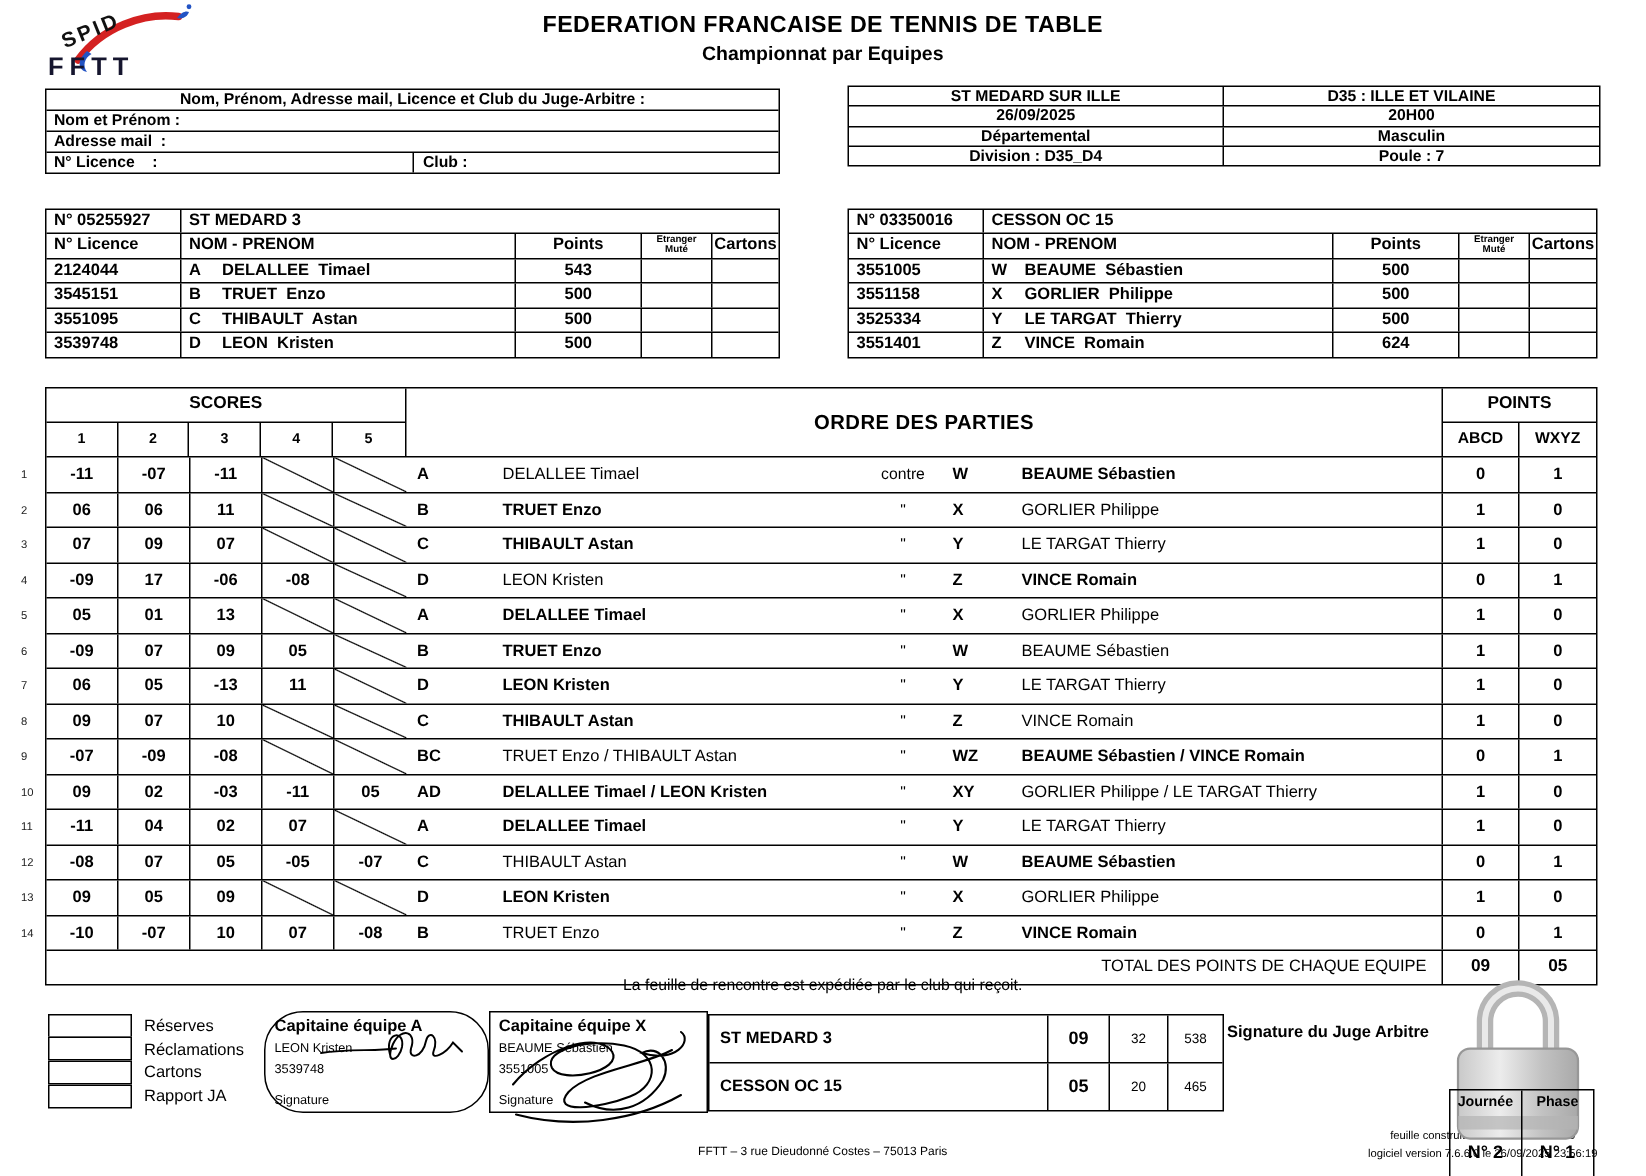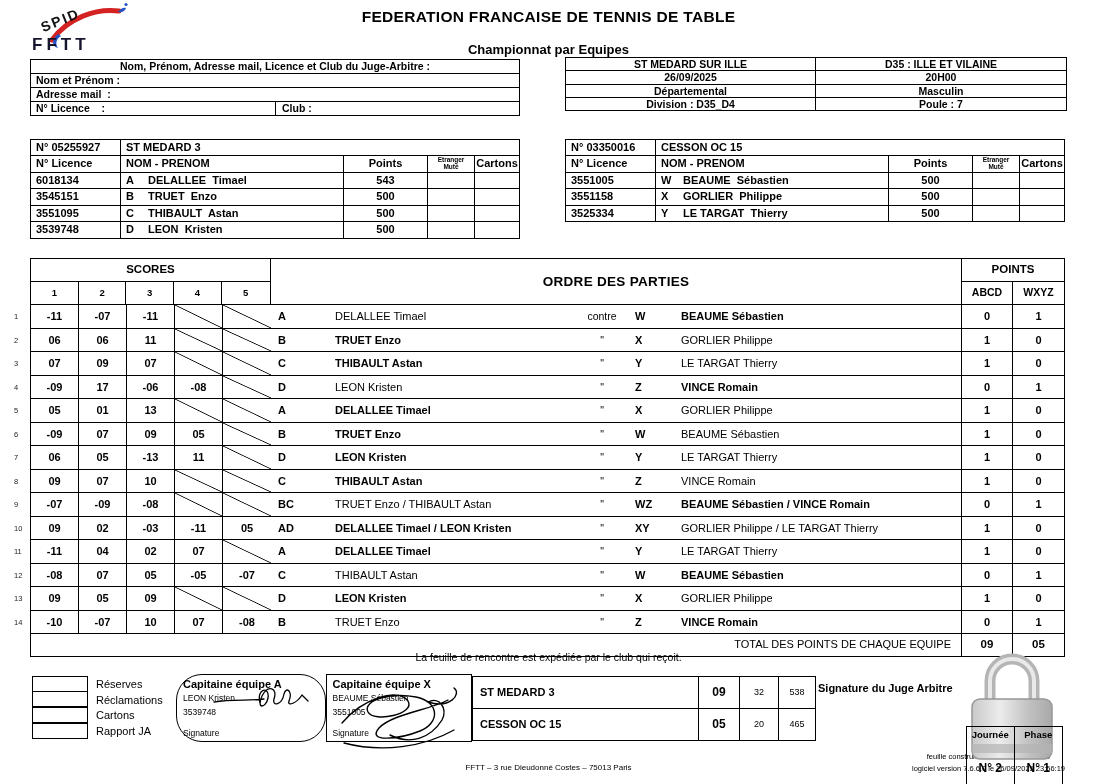--- a/index.html
+++ b/index.html
@@ -2,21 +2,21 @@
 <html><head>
 <meta charset="utf-8">
 <style>
   html,body{margin:0;padding:0;background:#fff;}
   .page{position:relative;width:1097px;height:784px;background:#fff;overflow:hidden;
         font-family:"Liberation Sans",sans-serif;color:#000;}
   .b{font-weight:bold;}
   
   .title-wrap{position:absolute;left:0;top:8px;width:100%;text-align:center;}
   .main-title{font-size:15.5px;font-weight:bold;letter-spacing:.3px;}
-  .sub-title{font-size:13px;font-weight:bold;margin-top:16px;}
+  .sub-title{font-size:13px;font-weight:bold;margin-top:2px;}
   .logo{position:absolute;left:18px;top:2px;width:120px;height:54px;}
   .logo .spid{position:absolute;left:22px;top:10px;font-size:14px;font-weight:bold;letter-spacing:2px;transform:rotate(-22deg);color:#111;}
   .logo .fftt{position:absolute;left:14px;top:33px;font-size:17px;font-weight:bold;letter-spacing:4px;color:#15152e;}
   .logo svg{position:absolute;left:0;top:0;}
   
   .jbox{position:absolute;left:30px;top:59px;width:490px;border:1.5px solid #000;box-sizing:border-box;font-size:10.5px;font-weight:bold;}
   .jbox .jrow{border-top:1.2px solid #000;height:13px;line-height:12.5px;padding-left:5px;white-space:pre;}
   .jbox .jrow:first-child{border-top:none;text-align:center;padding-left:0;}
   .jbox .jsplit{display:flex;border-top:1.2px solid #000;height:13px;line-height:12.5px;}
   .jbox .jsplit .jc1{width:245px;border-right:1.2px solid #000;padding-left:5px;white-space:pre;box-sizing:border-box;}
@@ -167,21 +167,21 @@
       <div class="tc c-pts">Points</div>
       <div class="tc c-etr etr-h">
             <div class="e1">Etranger</div>
             <div class="e2">Muté</div>
           </div>
       <div class="tc c-car">Cartons</div>
     </div>
   </div>
 
   <div class="trow">
-    <div class="tc c-lic">6018134</div>
+    <div class="tc c-lic">2124044</div>
     <div class="tc c-name"><span class="pletter">A</span><span class="t-pname" style="white-space:pre;">DELALLEE  Timael</span></div>
     <div class="tc c-pts">543</div>
     <div class="tc c-etr"></div>
     <div class="tc c-car"></div>
   </div>
 
   <div class="trow">
     <div class="tc c-lic">3545151</div>
     <div class="tc c-name"><span class="pletter">B</span><span class="t-pname" style="white-space:pre;">TRUET  Enzo</span></div>
     <div class="tc c-pts">500</div>
@@ -240,20 +240,27 @@
   </div>
 
   <div class="trow">
     <div class="tc c-lic">3525334</div>
     <div class="tc c-name"><span class="pletter">Y</span><span class="t-pname" style="white-space:pre;">LE TARGAT  Thierry</span></div>
     <div class="tc c-pts">500</div>
     <div class="tc c-etr"></div>
     <div class="tc c-car"></div>
   </div>
 
+  <div class="trow">
+    <div class="tc c-lic">3551401</div>
+    <div class="tc c-name"><span class="pletter">Z</span><span class="t-pname" style="white-space:pre;">VINCE  Romain</span></div>
+    <div class="tc c-pts">624</div>
+    <div class="tc c-etr"></div>
+    <div class="tc c-car"></div>
+  </div>
 </div>
 
   <div class="mtable">
     <div class="mth">
       <div class="mth-scores">
         <div class="mth-st">SCORES</div>
         <div class="mth-nums" id="set-headers">
             <span>1</span>
             <span>2</span>
             <span>3</span>

